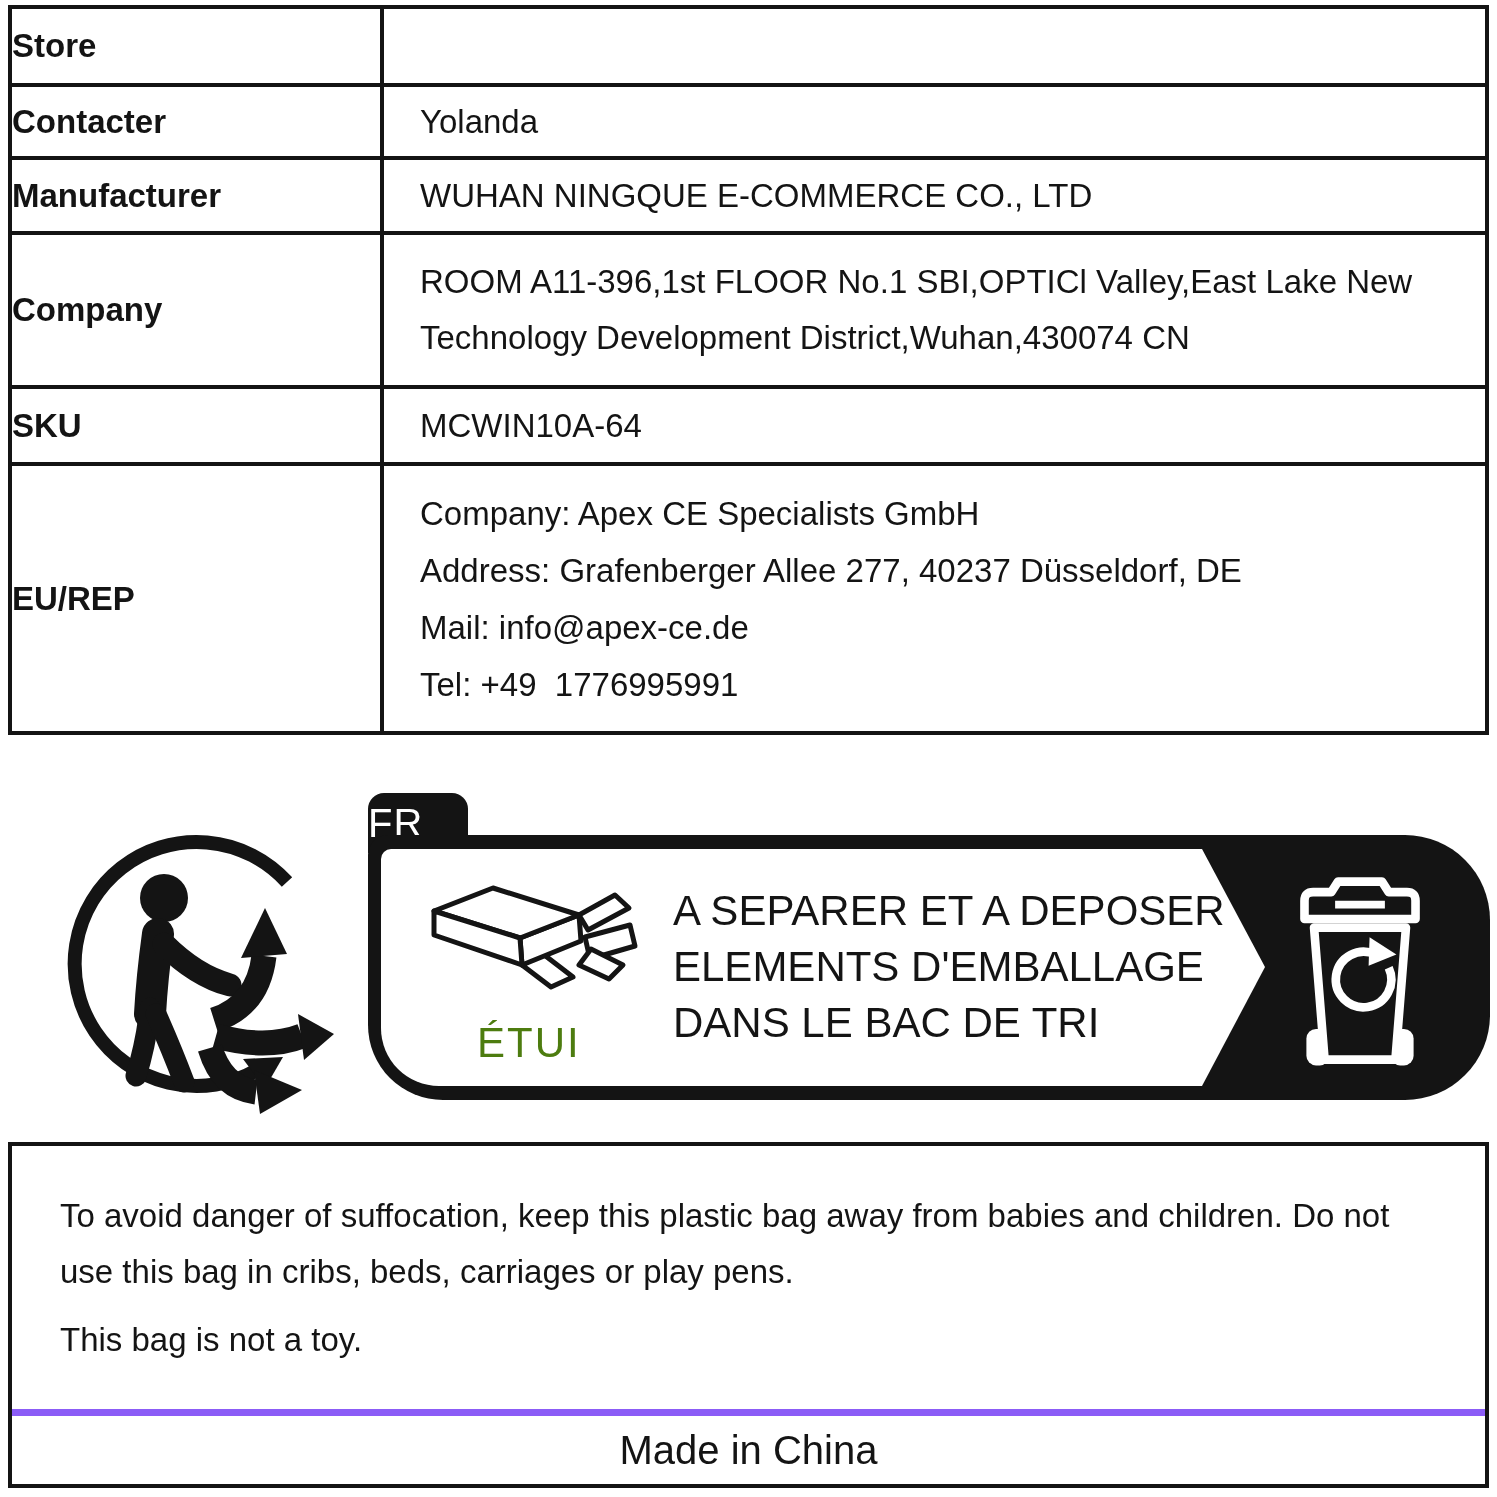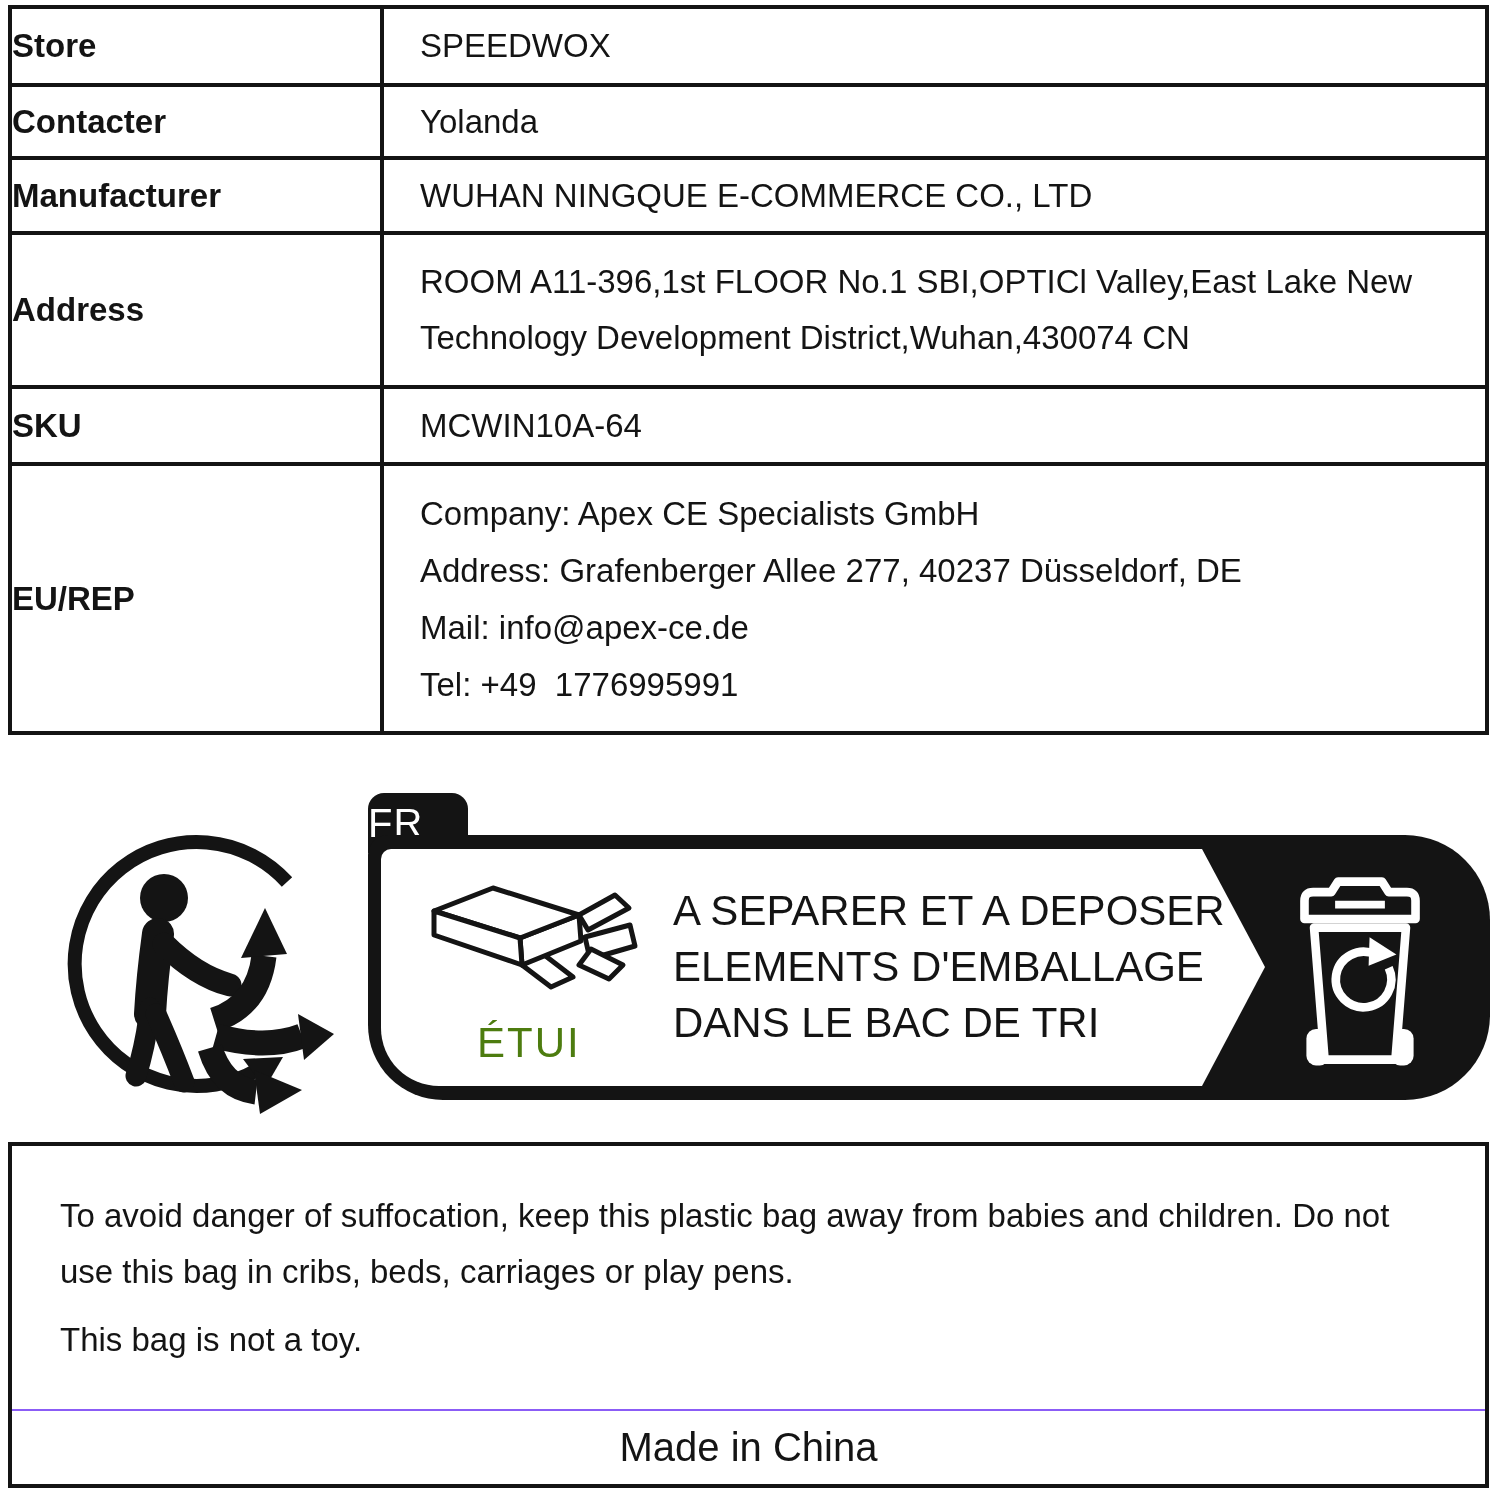--- a/index.html
+++ b/index.html
@@ -20,21 +20,21 @@
   .cell-value{
     flex:1;display:flex;align-items:center;box-sizing:border-box;
     padding:6px 30px 6px 36px;font-size:33px;line-height:56px;
   }
   .h1{height:74px}.h2{height:73px}.h3{height:75px}.h4{height:154px}.h5{height:77px}.h6{height:269px}
   .eu-lines{display:flex;flex-direction:column;font-size:33px;line-height:57px;}
   .eu-line{white-space:pre-wrap;}
   .warn-row{height:263px;}
   .warn-text{display:block;align-self:center;}
   .warn-par{margin:12px;font-size:33px;line-height:56px;}
-  .footer-row{height:75px;display:flex;align-items:center;justify-content:center;font-size:40px;border-top:2px solid #8b5cf6;box-sizing:border-box;}
+  .footer-row{height:75px;display:flex;align-items:center;justify-content:center;font-size:40px;border-top:7px solid #8b5cf6;box-sizing:border-box;}
   
   #triman{position:absolute;left:64px;top:830px;width:272px;height:284px;}
   #banner{position:absolute;left:368px;top:793px;width:1122px;height:307px;}
   .fr-tab{
     position:absolute;left:0;top:0;width:100px;height:60px;background:#141414;
     border-radius:16px 16px 0 0;color:#fff;font-size:40px;font-weight:normal;
     display:flex;align-items:center;justify-content:flex-start;letter-spacing:1px;
   }
   .banner-body{
     position:absolute;left:0;top:42px;width:1122px;height:265px;background:#141414;
@@ -51,32 +51,31 @@
   .bin{position:absolute;left:925px;top:40px;width:134px;height:198px;}
 </style>
 </head>
 <body>
 
 <div class="sheet">
 
   <div class="tbl" id="info-table">
     <div class="row h1">
       <div class="cell-label">Store</div>
-      <div class="cell-value">SPEEDWOX</div>
     </div>
     <div class="row h2">
       <div class="cell-label">Contacter</div>
       <div class="cell-value">Yolanda</div>
     </div>
     <div class="row h3">
       <div class="cell-label">Manufacturer</div>
       <div class="cell-value">WUHAN NINGQUE E-COMMERCE CO., LTD</div>
     </div>
     <div class="row h4">
-      <div class="cell-label">Address</div>
+      <div class="cell-label">Company</div>
       <div class="cell-value">ROOM A11-396,1st FLOOR No.1 SBI,OPTICl Valley,East Lake New Technology Development District,Wuhan,430074 CN</div>
     </div>
     <div class="row h5">
       <div class="cell-label">SKU</div>
       <div class="cell-value">MCWIN10A-64</div>
     </div>
     <div class="row h6">
       <div class="cell-label">EU/REP</div>
       <div class="cell-value">
         <div class="eu-lines">

